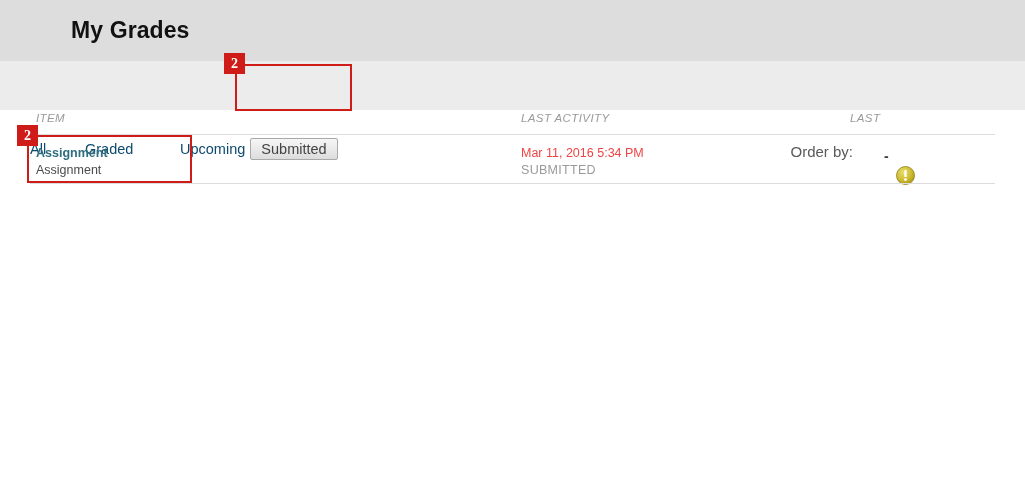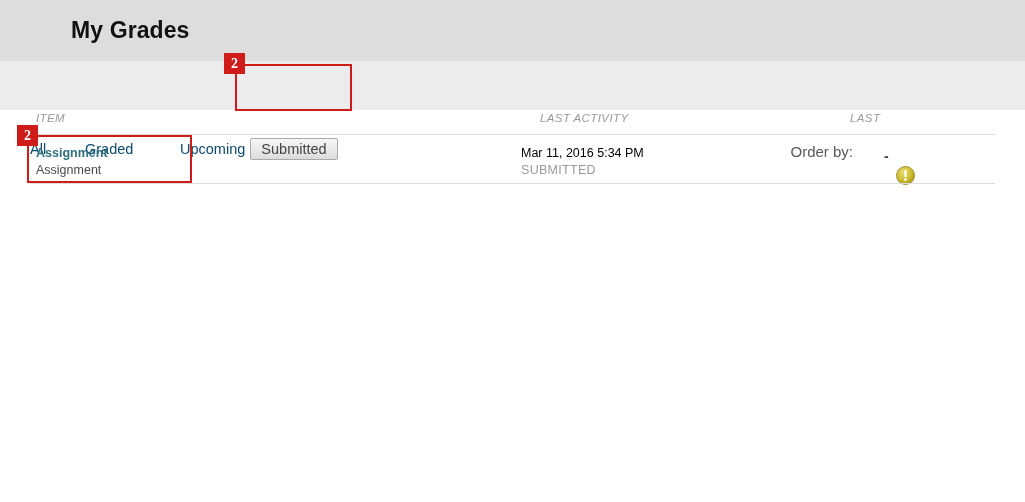--- a/index.html
+++ b/index.html
@@ -122,21 +122,21 @@
   .col-head {
     position: absolute;
     top: 0;
     font-size: 11.5px;
     color: #9a9a9a;
     letter-spacing: 0.4px;
     white-space: nowrap;
     font-style: italic;
   }
   .ch-item   { left: 6px; }
-  .ch-last   { left: 491px; margin-left: 19px; }
+  .ch-last   { left: 491px; }
   .ch-grade  { left: 820px; }
 
   .head-rule {
     position: absolute;
     left: 0;
     top: 22px;
     width: 965px;
     height: 1px;
     background: #dcdcdc;
   }
@@ -173,21 +173,21 @@
     top: 28px;
     font-size: 12.5px;
     color: #4b4b4b;
     white-space: nowrap;
   }
   .activity-date {
     position: absolute;
     left: 491px;
     top: 11px;
     font-size: 12.5px;
-    color: #000000;
+    color: #ef4444;
     white-space: nowrap;
   }
   .activity-status {
     position: absolute;
     left: 491px;
     top: 28px;
     font-size: 12.5px;
     color: #9a9a9a;
     letter-spacing: 0.3px;
     white-space: nowrap;

